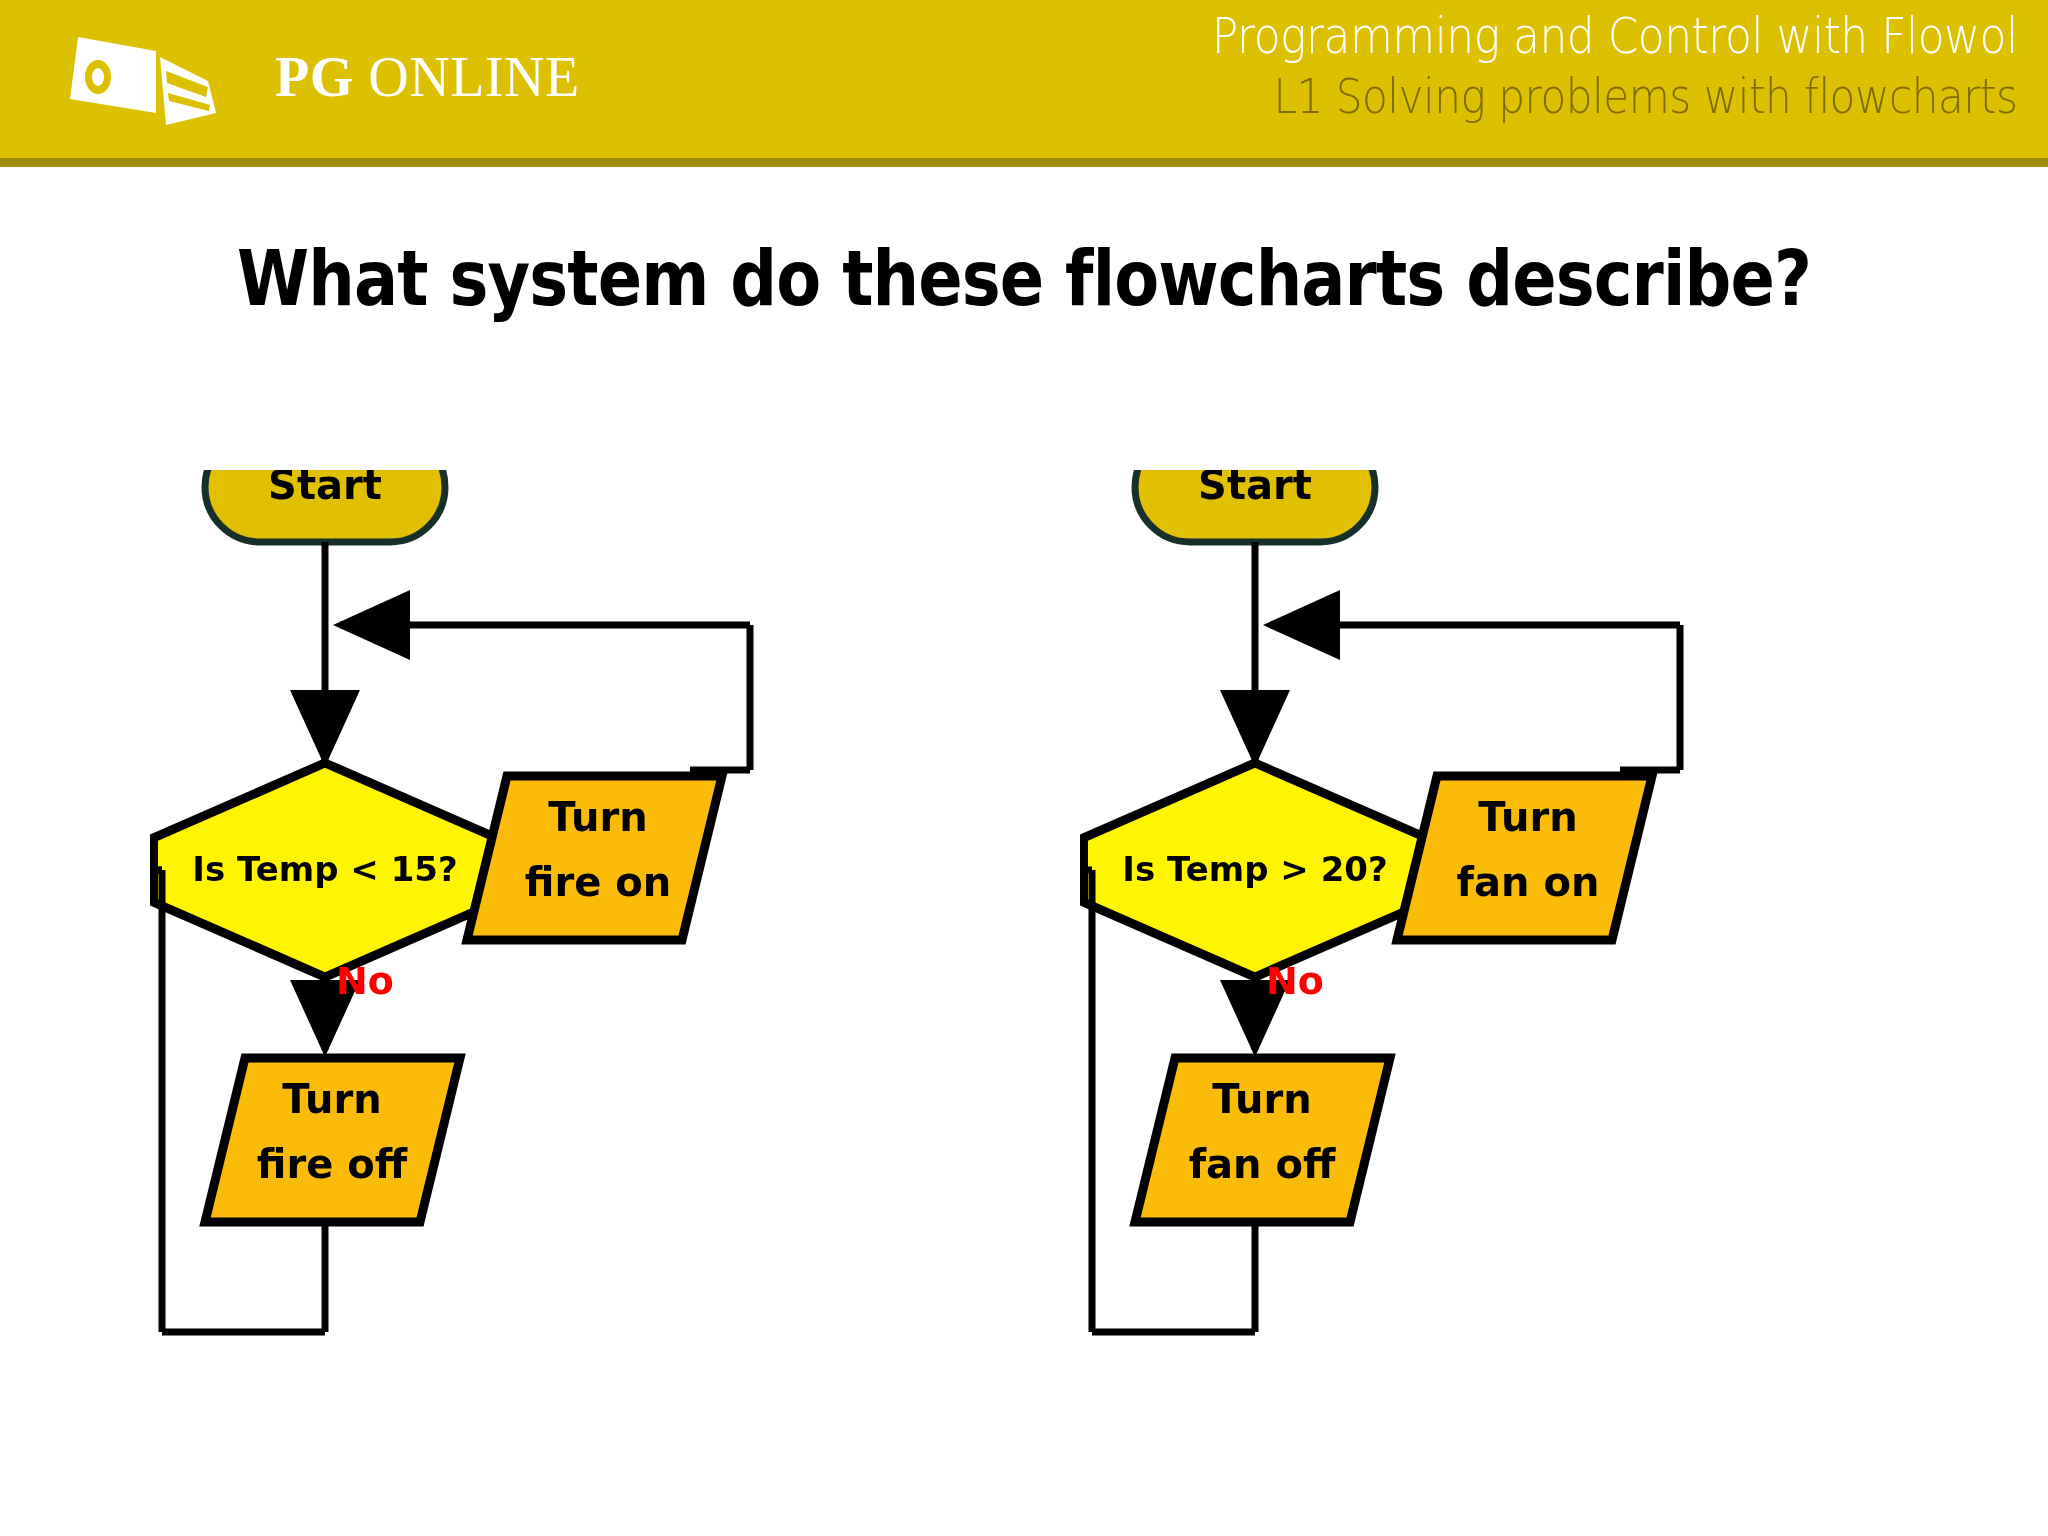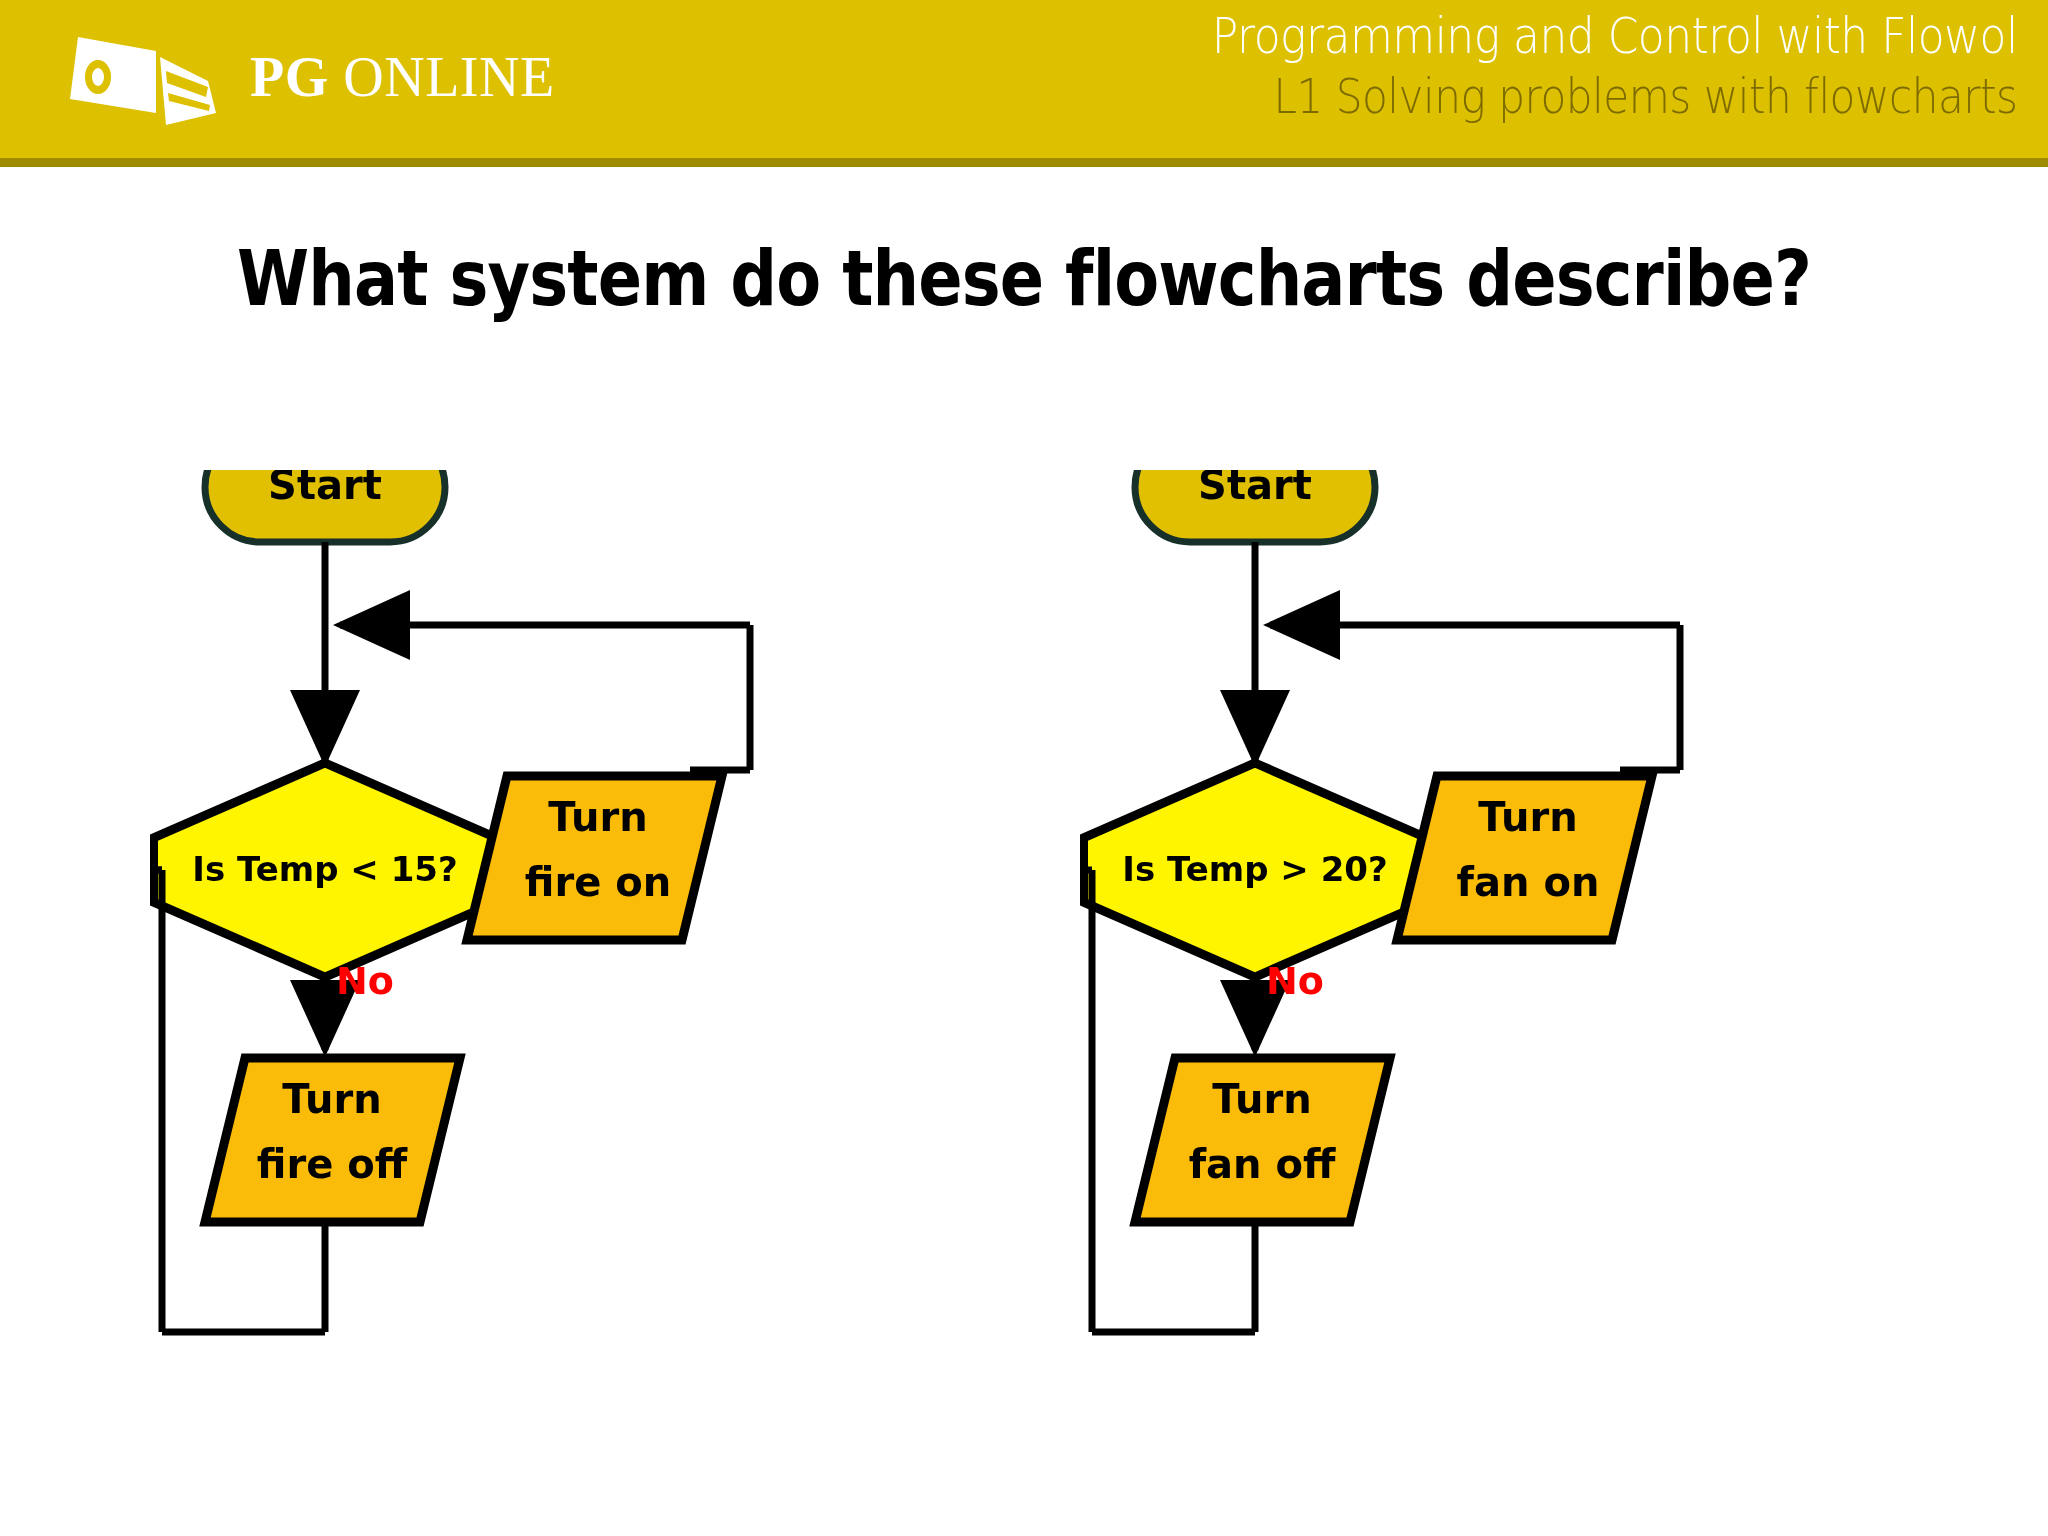--- a/index.html
+++ b/index.html
@@ -31,21 +31,21 @@
     width: 2048px;
     height: 9px;
     background: #9E8B00;
   }
   .logo-wrap {
     position: absolute;
     left: 48px; top: 22px;
     width: 600px; height: 110px;
     display: flex;
     align-items: center;
-    gap: 12px;
+    gap: 37px;
   }
   .logo-mark { width: 190px; height: 105px; display:block; }
   .logo-text {
     font-size: 56px;
     letter-spacing: 0.5px;
     white-space: nowrap;
     line-height: 1;
     color: #ffffff;
     font-family: "Liberation Serif", serif;
   }

